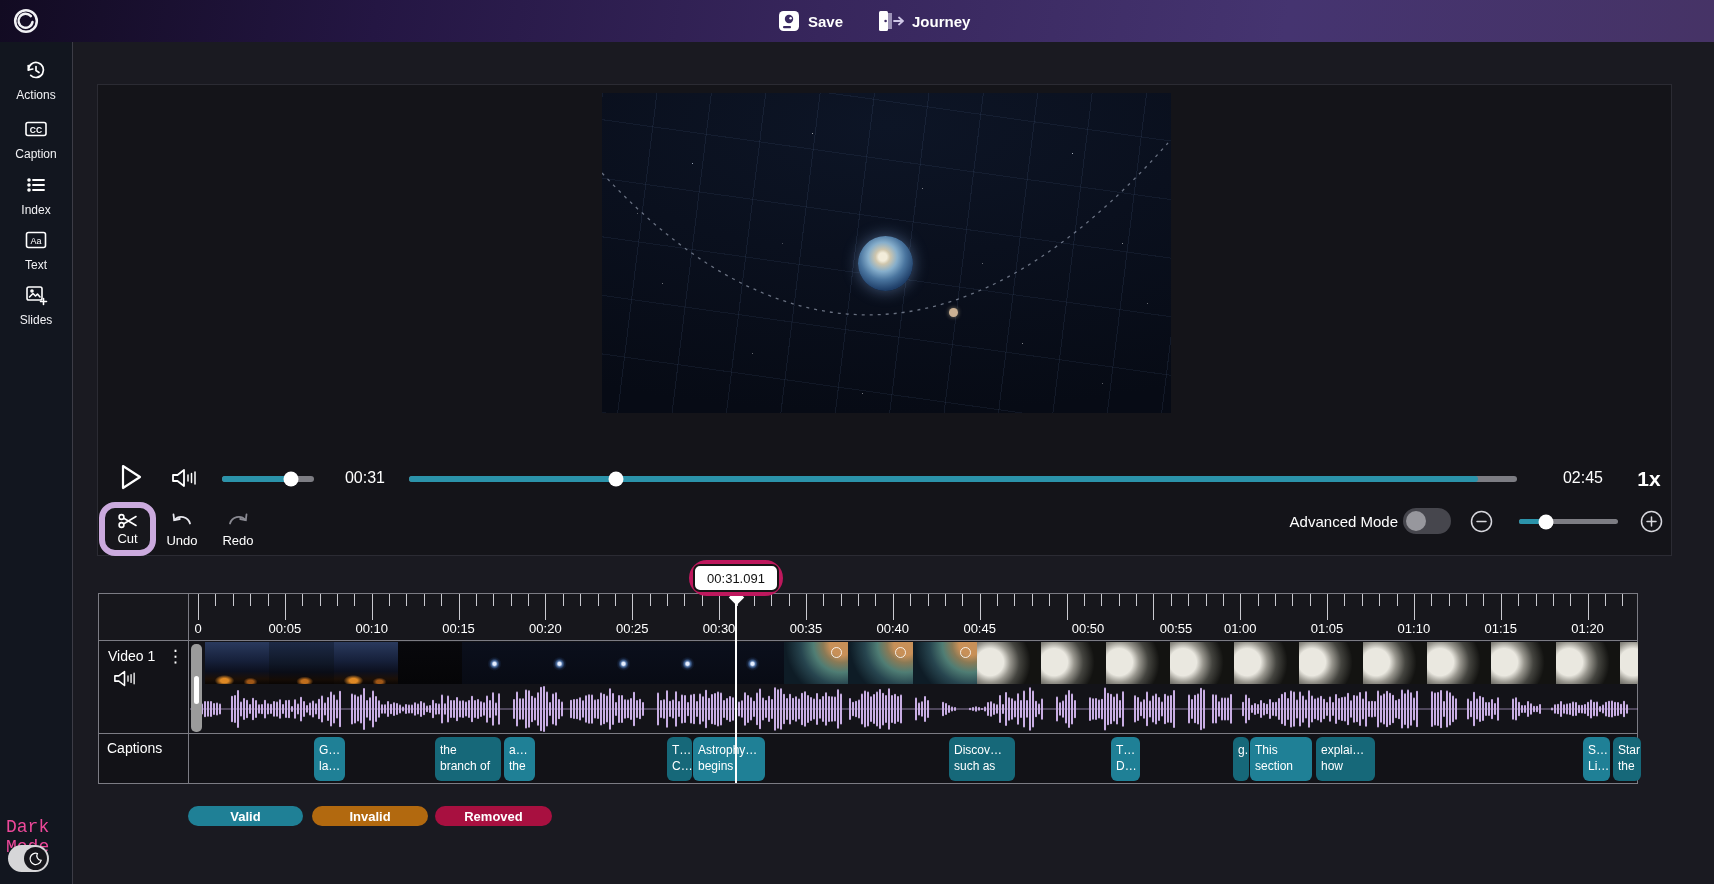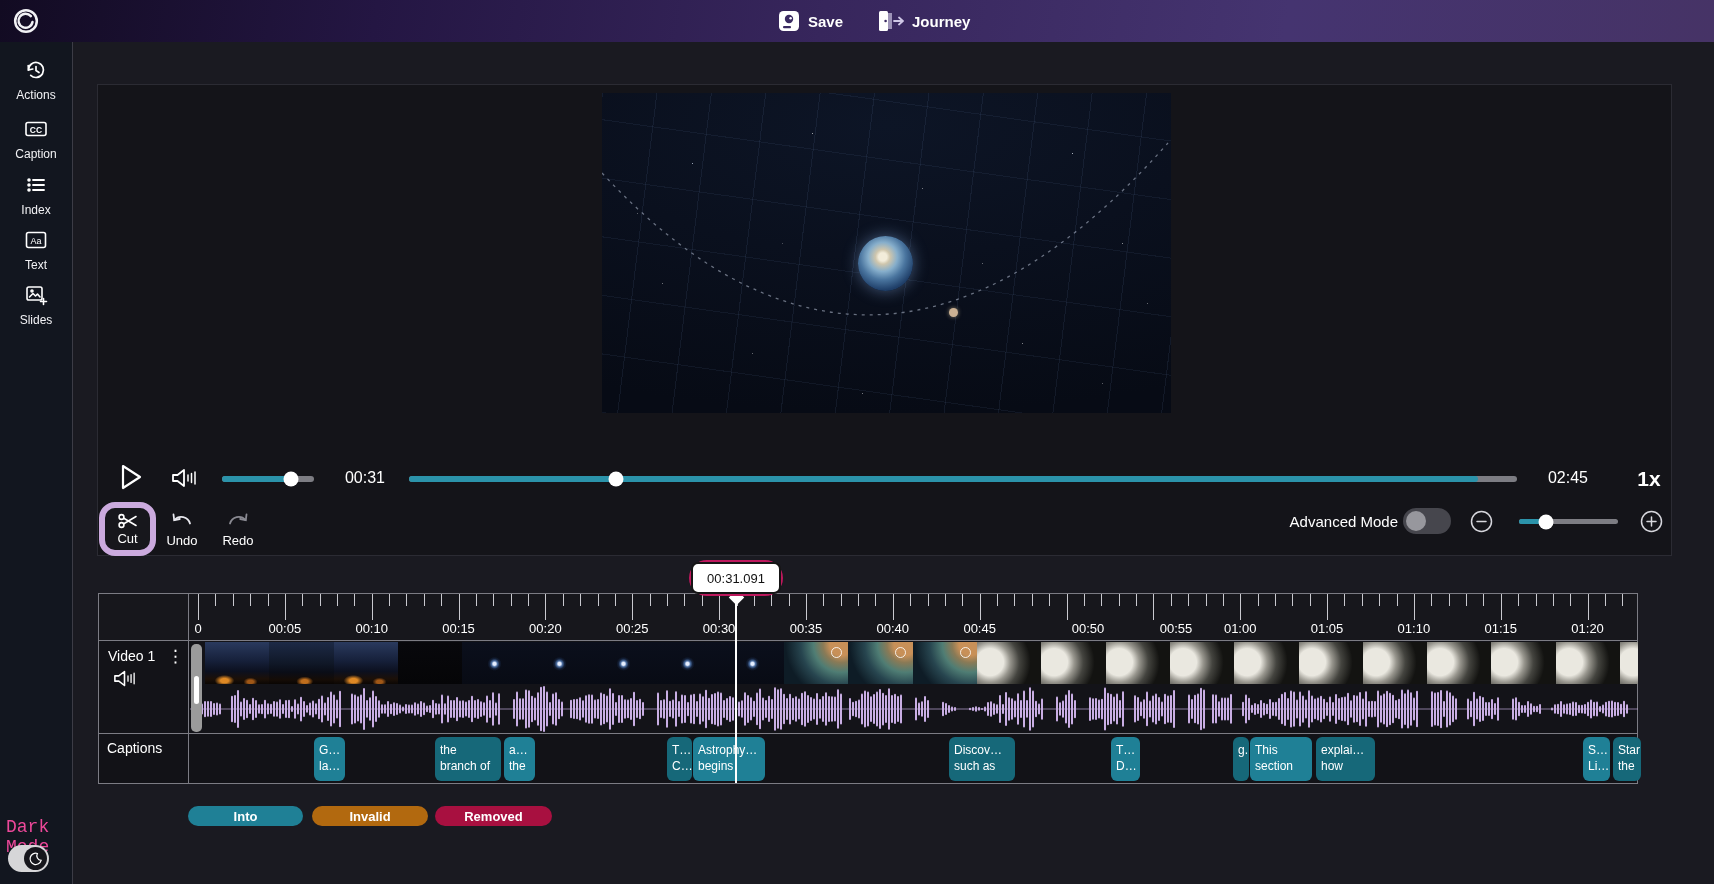--- a/index.html
+++ b/index.html
@@ -52,21 +52,21 @@
   
   .play-btn { position:absolute; left:20px; top:378px; width:26px; height:28px; background:none; border:none; cursor:pointer; }
   .vol-icon { position:absolute; left:72px; top:381px; width:28px; height:24px; cursor:pointer; }
   .slider { position:absolute; border-radius:3px; background:#7d7d83; }
   .slider .fill { position:absolute; left:0; top:0; bottom:0; border-radius:3px; background:#2b93aa; }
   .slider .thumb { position:absolute; top:50%; width:15px; height:15px; border-radius:50%; background:#fff; transform:translate(-50%,-50%); }
   #vol-slider { left:124px; top:391px; width:92px; height:6px; cursor:pointer; }
   #progress { left:311px; top:391px; width:1108px; height:6px; cursor:pointer; }
   #zoom-slider { left:1421px; top:434px; width:99px; height:5px; cursor:pointer; }
   .time-cur { position:absolute; left:232px; top:384px; width:70px; text-align:center; font-size:16px; }
-  .time-total { position:absolute; left:1435px; top:384px; width:70px; text-align:center; font-size:16px; }
+  .time-total { position:absolute; left:1435px; top:384px; width:70px; text-align:right; font-size:16px; }
   .speed { position:absolute; left:1528px; top:382px; width:46px; text-align:center; font-size:21px; font-weight:700; }
 
   
   .cut-ring { position:absolute; left:1px; top:417px; width:57px; height:54px; border:6px solid #cbaade; border-radius:16px;
     background:#17171c; display:flex; flex-direction:column; align-items:center; justify-content:center; gap:1px; cursor:pointer; }
   .cut-ring .lbl, .histbtn .lbl { font-size:13px; color:#fff; }
   .histbtn { position:absolute; top:424px; width:56px; background:none; border:none; color:#fff; cursor:pointer;
     display:flex; flex-direction:column; align-items:center; gap:4px; font-family:inherit; }
   .histbtn.undo { left:56px; } .histbtn.redo { left:112px; }
   .adv-label { position:absolute; left:1185px; top:428px; width:115px; text-align:right; font-size:15px; }
@@ -113,21 +113,21 @@
   .vscroll .handle { position:absolute; left:3px; top:32px; width:5px; height:28px; background:#fff; border-radius:3px; }
 
   .seg { position:absolute; top:143px; height:44px; border-radius:6px; color:#fff; font-size:12px; line-height:16px;
     padding:5px 0 0 5px; overflow:hidden; white-space:nowrap; cursor:pointer; }
   .seg.light { background:#1f8096; } .seg.dark { background:#166879; }
   .seg div { height:16px; }
 
   
   .ph-line { position:absolute; top:597px; width:2px; height:186px; background:#fff; z-index:7; }
   .ph-notch { position:absolute; top:592px; width:11px; height:11px; background:#fff; transform:rotate(45deg); z-index:6; }
-  .ph-badge { position:absolute; top:560px; width:94px; height:36px; border:2px solid #be185d; border-radius:18px; background:#cbaade; z-index:8; cursor:grab; }
+  .ph-badge { position:absolute; top:560px; width:94px; height:36px; border:4px solid #be185d; border-radius:18px; background:#cbaade; z-index:8; cursor:grab; }
   .ph-badge .inner { position:absolute; inset:0; background:#fff; border:2px solid #151515; border-radius:7px;
     display:flex; align-items:center; justify-content:center; font-size:13px; color:#111; font-weight:400; }
 
   
   .legend-pill { position:absolute; top:806px; height:20px; border-radius:10px; display:flex; align-items:center; justify-content:center;
     font-size:13px; color:#fff; font-weight:700; }
 
   svg { display:block; }
 </style>
 </head>
@@ -929,17 +929,17 @@
         </div>
       </div>
   </div>
 
   <div class="ph-line" id="ph-line" style="left: 735px;"></div>
   <div class="ph-notch" id="ph-notch" style="left: 731px;"></div>
   <div class="ph-badge" id="ph-badge" style="left: 689px;">
     <div class="inner">00:31.091</div>
   </div>
 
-  <div class="legend-pill" id="legend-0" style="left: 188px; width: 115px; background: rgb(31, 128, 150);">Into</div>
+  <div class="legend-pill" id="legend-0" style="left: 188px; width: 115px; background: rgb(31, 128, 150);">Valid</div>
   <div class="legend-pill" id="legend-1" style="left: 312px; width: 116px; background: rgb(178, 105, 15);">Invalid</div>
   <div class="legend-pill" id="legend-2" style="left: 435px; width: 117px; background: rgb(168, 16, 64);">Removed</div>
 
 </div>
 
 </body></html>

